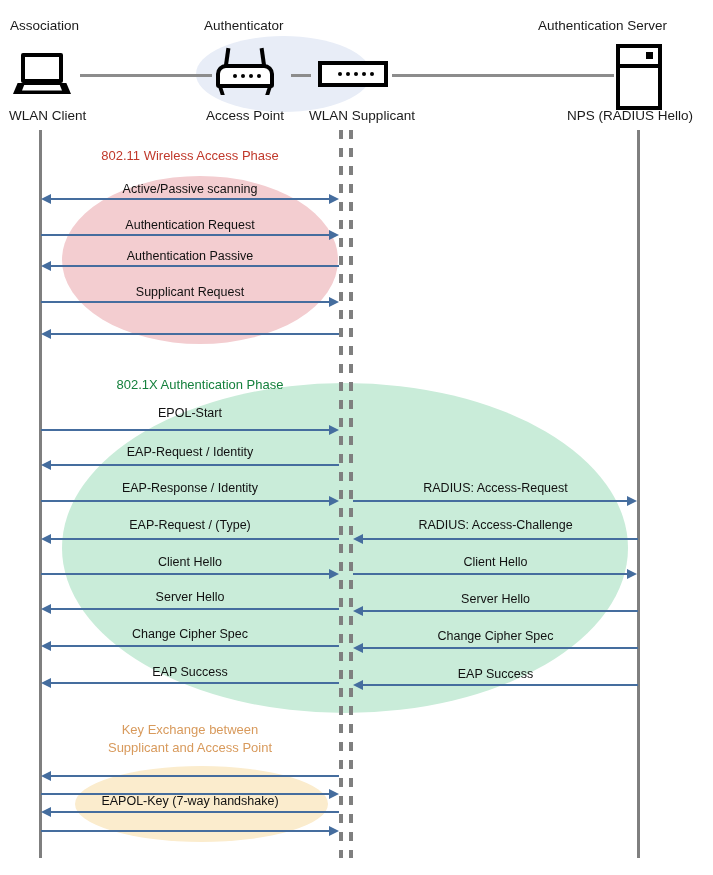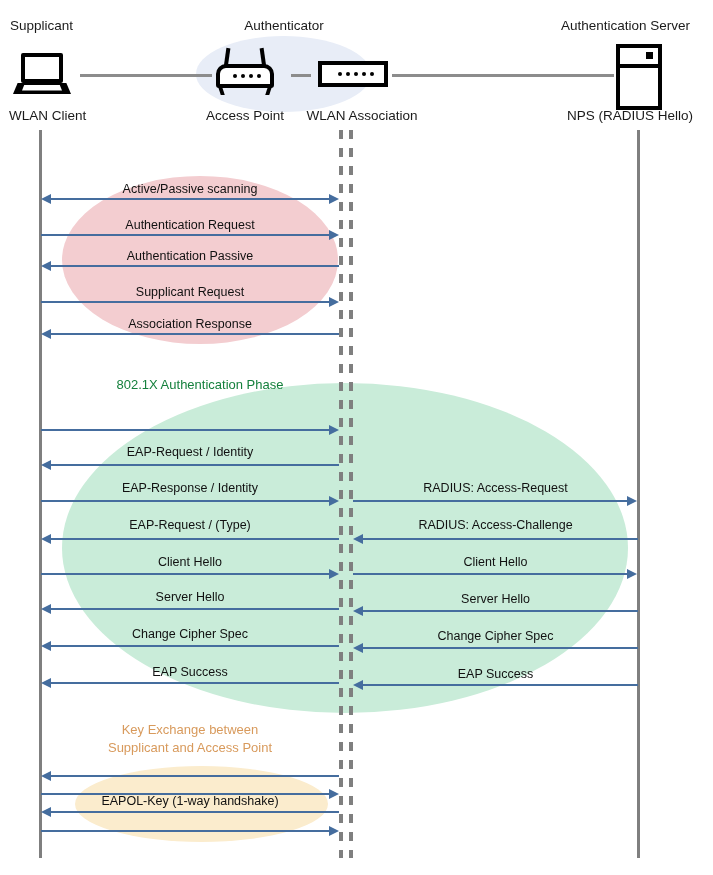--- a/index.html
+++ b/index.html
@@ -17,21 +17,21 @@
     width: 713px;
     height: 875px;
   }
 
   
   .actor-title {
     position: absolute;
     font-size: 13.5px;
     color: #1a1a1a;
     white-space: nowrap;
-    text-align: center;
+    text-align: left;
   }
   .actor-sublabel {
     position: absolute;
     font-size: 13.5px;
     color: #1a1a1a;
     white-space: nowrap;
     text-align: center;
   }
   .auth-blob {
     position: absolute;
@@ -184,21 +184,21 @@
     text-align: center;
   }
 </style>
 </head>
 <body>
 
 <div id="diagram">
 
   <div class="auth-blob"></div>
 
-  <div class="actor-title" style="left:0px;  top:18px; width:160px; text-align:left; padding-left:10px;">Supplicant</div>
+  <div class="actor-title" style="left:0px;  top:18px; width:160px; text-align:left; padding-left:10px;">Association</div>
   <div class="actor-title" style="left:204px; top:18px; width:160px;">Authenticator</div>
   <div class="actor-title" style="left:538px; top:18px; width:175px;">Authentication Server</div>
 
   <div class="hlink" style="left:80px;  top:74px; width:132px;"></div>
   <div class="hlink" style="left:291px; top:74px; width:20px;"></div>
   <div class="hlink" style="left:392px; top:74px; width:222px;"></div>
 
   <div class="icon-wrap" style="left:13px; top:53px; width:58px; height:42px;">
     <div class="laptop-screen"></div>
     <div class="laptop-base"></div>
@@ -231,56 +231,57 @@
   </div>
 
   <div class="icon-wrap" style="left:616px; top:44px; width:46px; height:66px;">
     <div class="srv-body"></div>
     <div class="srv-led"></div>
     <div class="srv-div"></div>
   </div>
 
   <div class="actor-sublabel" style="left:0px;   top:108px; width:110px; text-align:left; padding-left:9px;">WLAN Client</div>
   <div class="actor-sublabel" style="left:190px; top:108px; width:110px;">Access Point</div>
-  <div class="actor-sublabel" style="left:297px; top:108px; width:130px;">WLAN Association</div>
+  <div class="actor-sublabel" style="left:297px; top:108px; width:130px;">WLAN Supplicant</div>
   <div class="actor-sublabel" style="left:550px; top:108px; width:160px;">NPS (RADIUS Hello)</div>
 
   <div class="blob blob-wireless" style="left:62px; top:176px; width:276px; height:168px;"></div>
   <div class="blob blob-8021x" style="left:62px; top:383px; width:566px; height:330px;"></div>
   <div class="blob blob-keyexch" style="left:75px; top:766px; width:253px; height:76px;"></div>
 
   <div class="lifeline-solid" style="left:39px;  top:130px; height:728px;"></div>
   <div class="lifeline-dashed" style="left:339px; top:130px; height:728px;"></div>
   <div class="lifeline-dashed" style="left:349px; top:130px; height:728px;"></div>
   <div class="lifeline-solid" style="left:637px; top:130px; height:728px;"></div>
 
+  <div class="phase-title" style="left:85px; top:147px; width:210px; color:#C0392B;">802.11 Wireless Access Phase</div>
 
   <div class="msg-label" style="left:41px; top:182px; width:298px;">Active/Passive scanning</div>
   <div class="msg" style="left:49px; top:198px; width:281px;"></div>
   <div class="arrowhead left" style="left:41px; top:194px;"></div>
   <div class="arrowhead right" style="left:329px; top:194px;"></div>
 
   <div class="msg-label" style="left:41px; top:218px; width:298px;">Authentication Request</div>
   <div class="msg" style="left:41px; top:234px; width:289px;"></div>
   <div class="arrowhead right" style="left:329px; top:230px;"></div>
 
   <div class="msg-label" style="left:41px; top:249px; width:298px;">Authentication Passive</div>
   <div class="msg" style="left:49px; top:265px; width:290px;"></div>
   <div class="arrowhead left" style="left:41px; top:261px;"></div>
 
   <div class="msg-label" style="left:41px; top:285px; width:298px;">Supplicant Request</div>
   <div class="msg" style="left:41px; top:301px; width:289px;"></div>
   <div class="arrowhead right" style="left:329px; top:297px;"></div>
 
-  <div class="msg-label" style="left:41px; top:317px; width:298px;">Association Response</div>
   <div class="msg" style="left:49px; top:333px; width:290px;"></div>
   <div class="arrowhead left" style="left:41px; top:329px;"></div>
 
   <div class="phase-title" style="left:100px; top:376px; width:200px; color:#15803d;">802.1X Authentication Phase</div>
 
+  <div class="msg-label" style="left:41px; top:406px; width:298px;">EPOL-Start</div>
   <div class="msg" style="left:41px; top:429px; width:289px;"></div>
   <div class="arrowhead right" style="left:329px; top:425px;"></div>
 
   <div class="msg-label" style="left:41px; top:445px; width:298px;">EAP-Request / Identity</div>
   <div class="msg" style="left:49px; top:464px; width:290px;"></div>
   <div class="arrowhead left" style="left:41px; top:460px;"></div>
 
   <div class="msg-label" style="left:41px; top:481px; width:298px;">EAP-Response / Identity</div>
   <div class="msg" style="left:41px; top:500px; width:289px;"></div>
   <div class="arrowhead right" style="left:329px; top:496px;"></div>
@@ -331,21 +332,21 @@
 
   <div class="phase-title" style="left:80px; top:721px; width:220px; color:#D89A5C;">Key Exchange between</div>
   <div class="phase-title" style="left:80px; top:739px; width:220px; color:#D89A5C;">Supplicant and Access Point</div>
 
   <div class="msg" style="left:49px; top:775px; width:290px;"></div>
   <div class="arrowhead left" style="left:41px; top:771px;"></div>
 
   <div class="msg" style="left:41px; top:793px; width:289px;"></div>
   <div class="arrowhead right" style="left:329px; top:789px;"></div>
 
-  <div class="msg-label" style="left:41px; top:793px; width:298px; line-height:17px;">EAPOL-Key (1-way handshake)</div>
+  <div class="msg-label" style="left:41px; top:793px; width:298px; line-height:17px;">EAPOL-Key (7-way handshake)</div>
 
   <div class="msg" style="left:49px; top:811px; width:290px;"></div>
   <div class="arrowhead left" style="left:41px; top:807px;"></div>
 
   <div class="msg" style="left:41px; top:830px; width:289px;"></div>
   <div class="arrowhead right" style="left:329px; top:826px;"></div>
 
 </div>
 
 </body></html>

